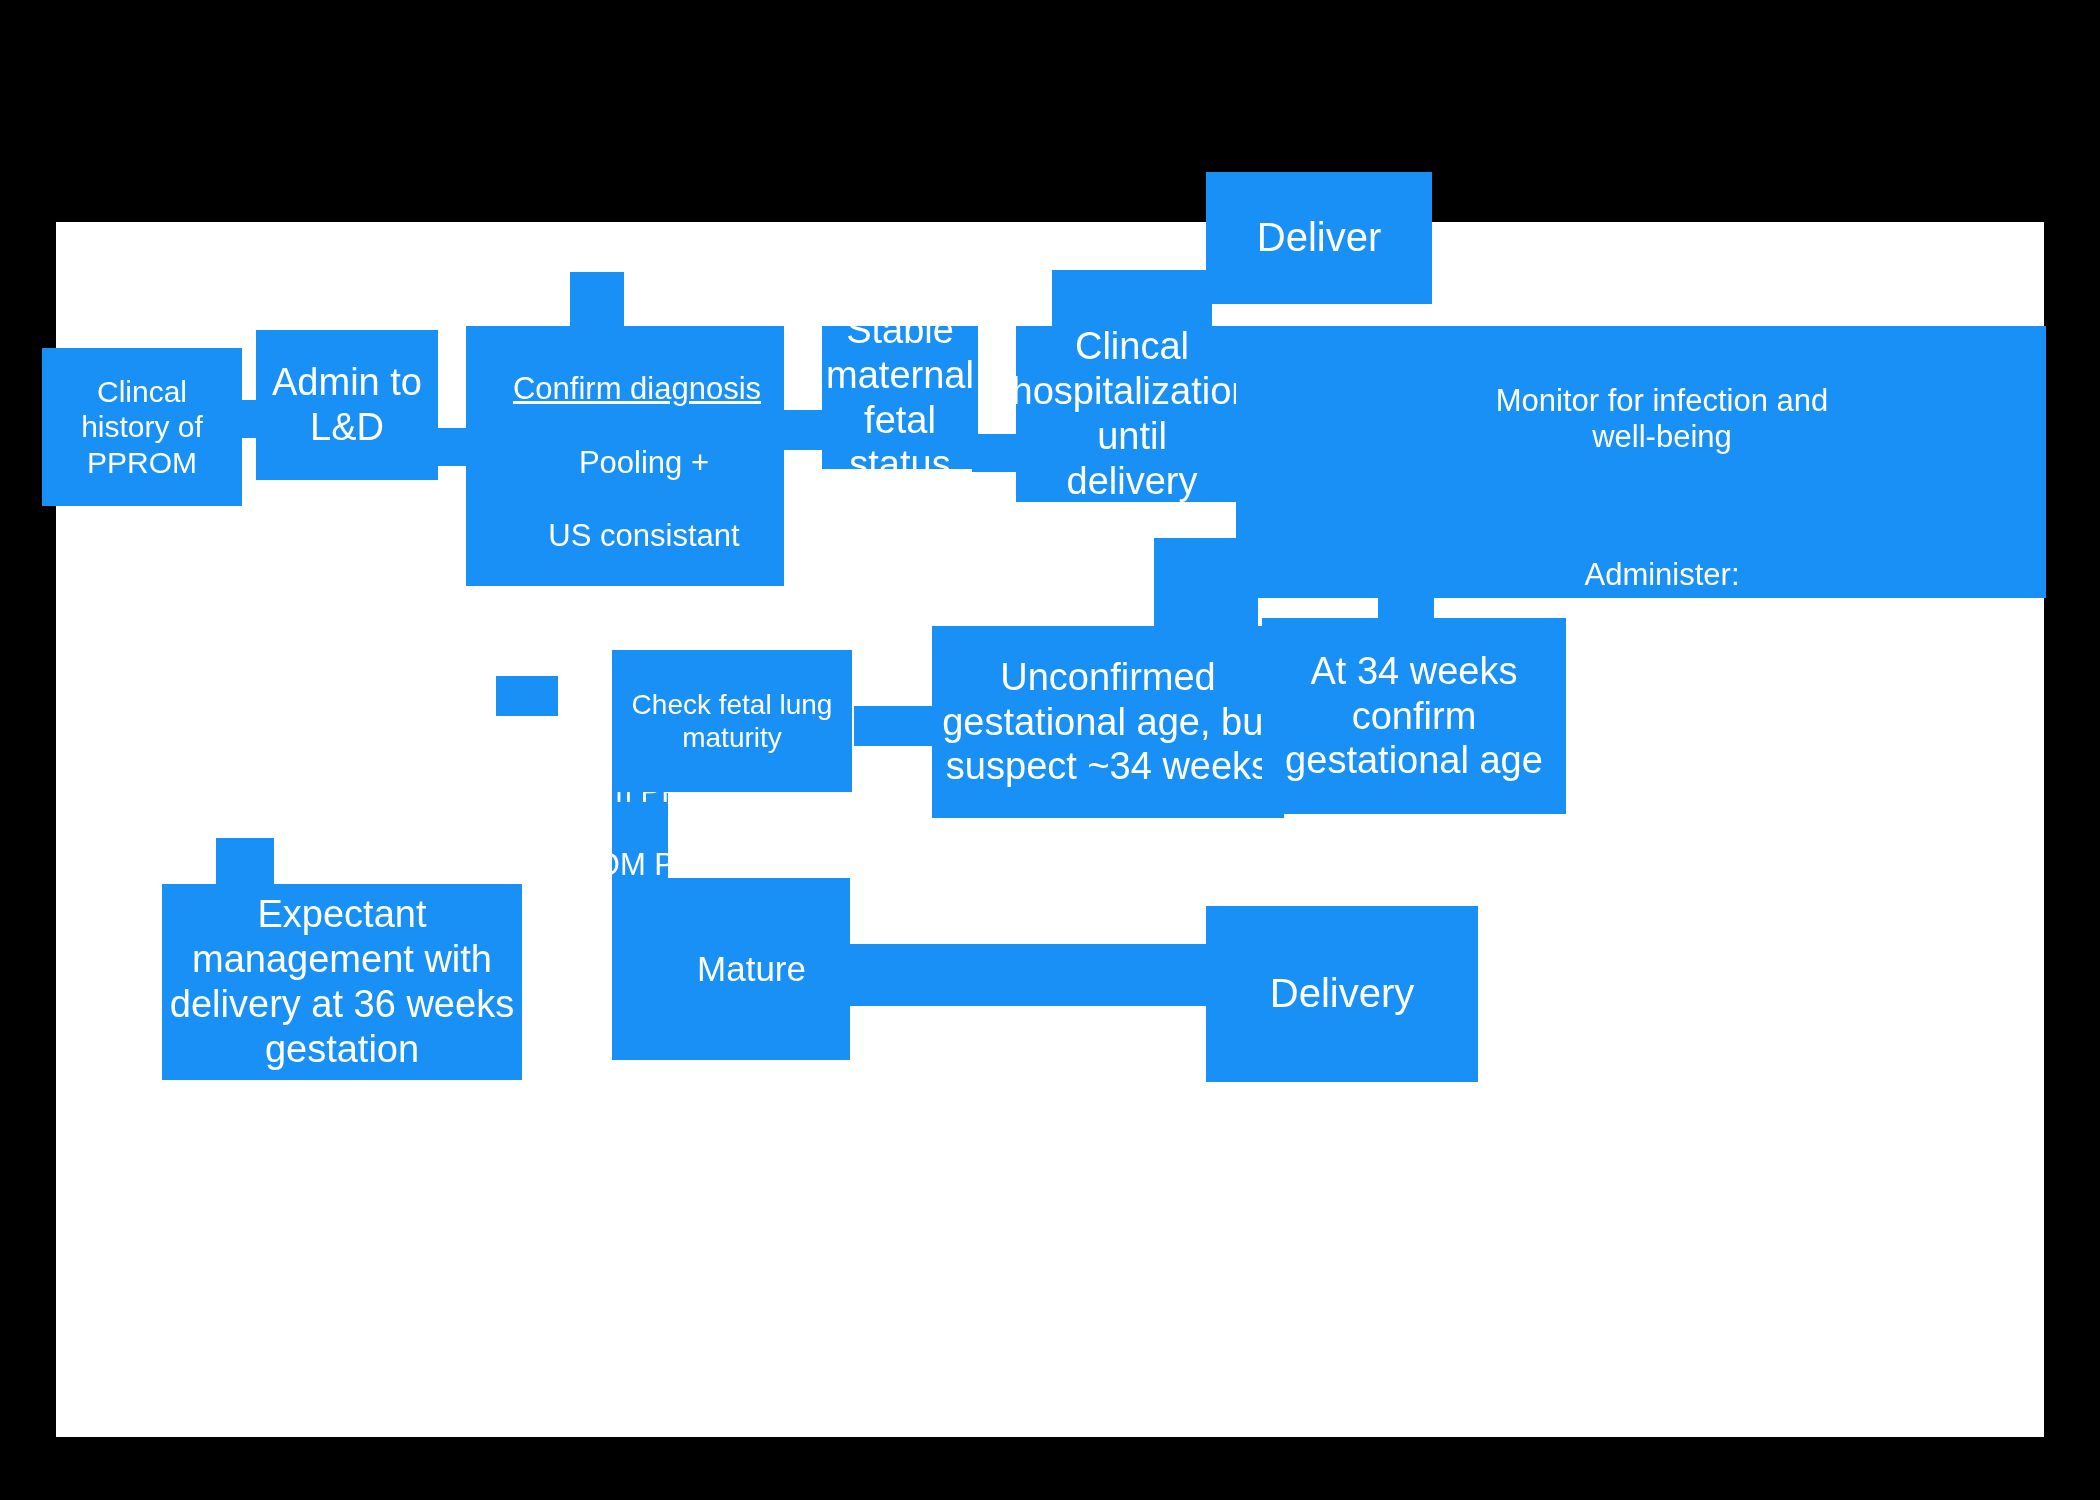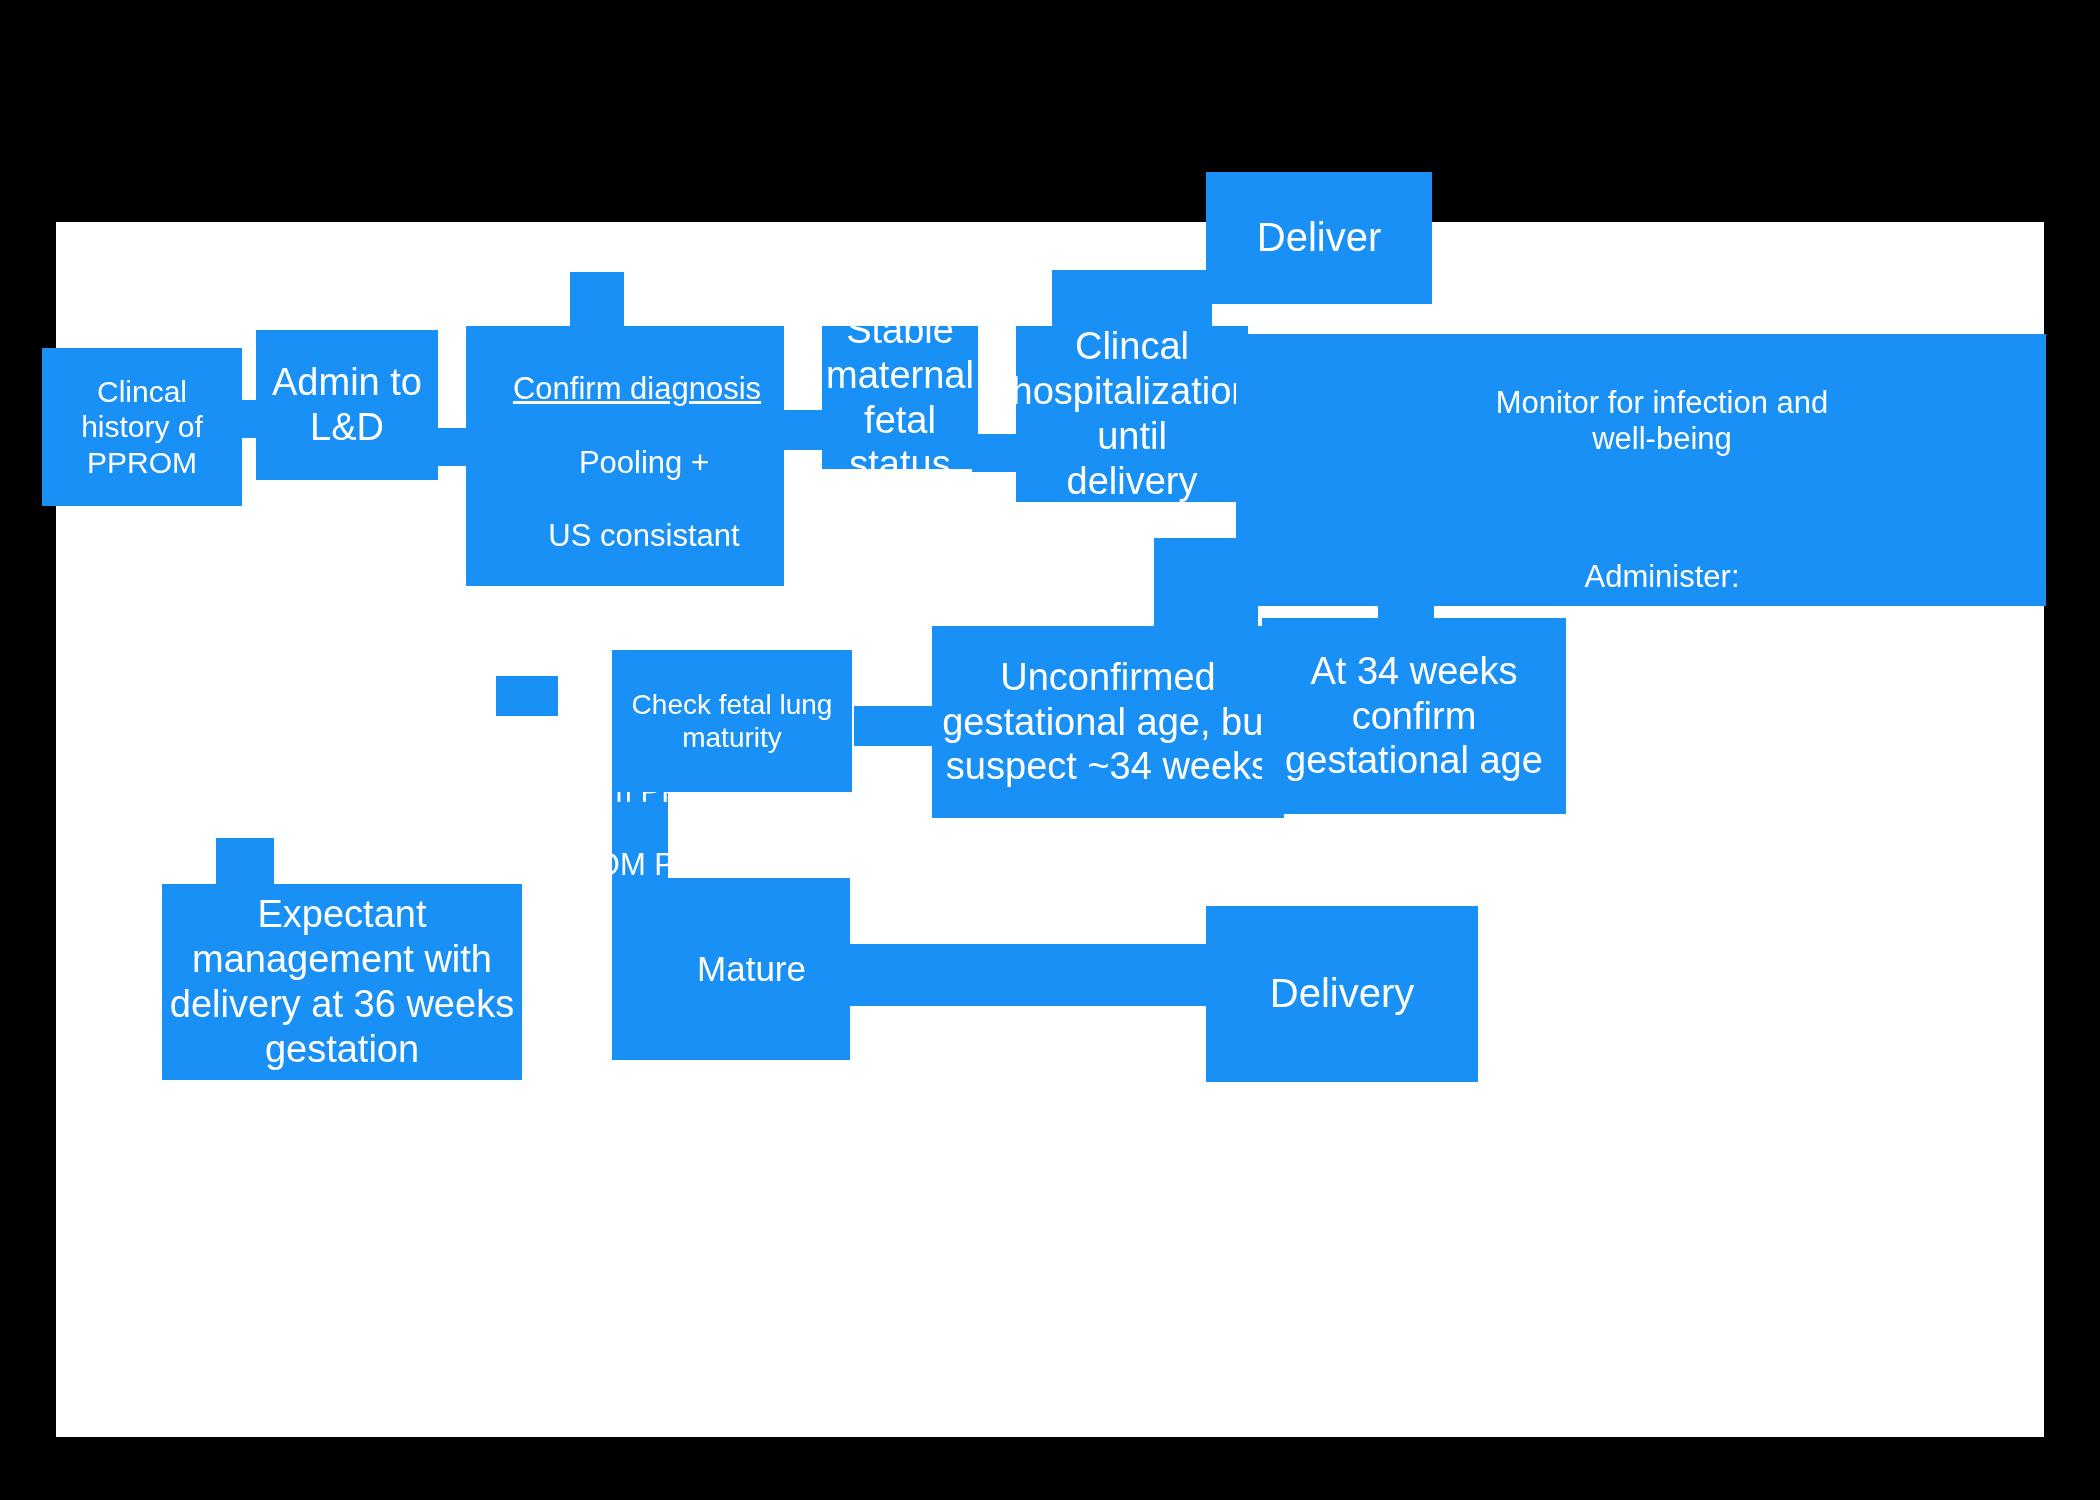--- a/index.html
+++ b/index.html
@@ -119,21 +119,21 @@
     <div class="node" style="left:766px; top:104px; width:156px; height:143px; font-size:38px;">Stable
 maternal
 fetal
 status</div>
 
     <div class="node" style="left:960px; top:104px; width:232px; height:176px; font-size:38px;">Clincal
 hospitalization
 until
 delivery</div>
 
-    <div class="node top-align left-align" style="left:1180px; top:104px; width:810px; height:272px; font-size:31px; padding-top:14px;margin-top:8px;">
+    <div class="node top-align left-align" style="left:1180px; top:104px; width:810px; height:272px; font-size:31px; padding-top:20px;">
       <span class="list-block">
         <span style="display:block; white-space:pre-line;">Monitor for infection and
 well-being</span>
         <span class="gap"></span>
         <span style="display:block;">Administer:</span>
         <span class="sub-item">Antenatal corticosteroids</span>
         <span class="sub-item">Prophylactic antibiotics</span>
       </span>
     </div>
 

